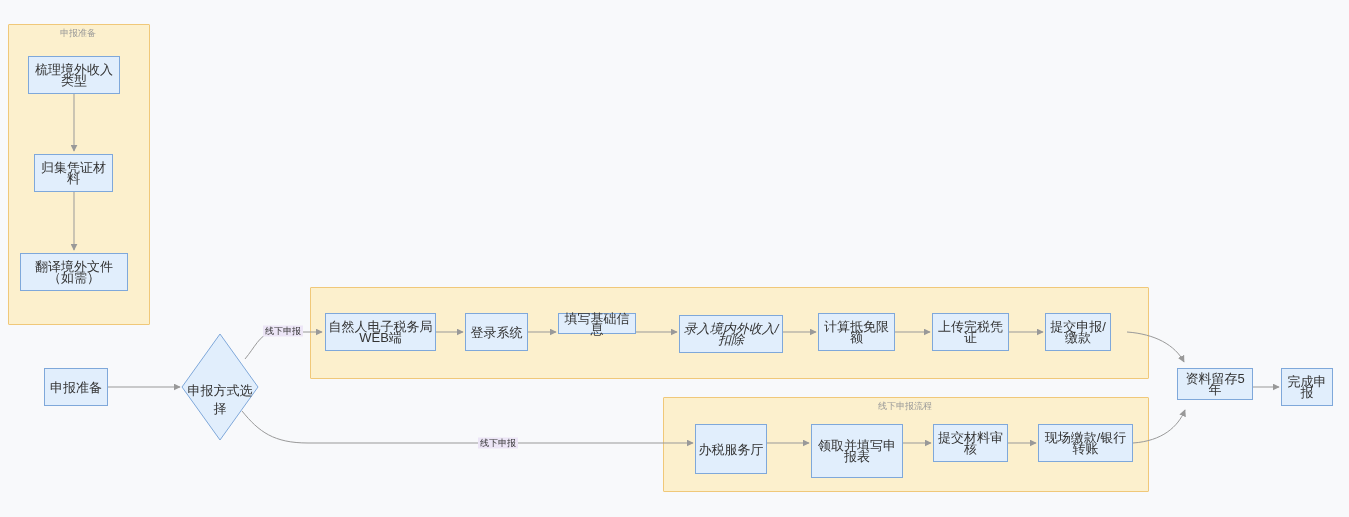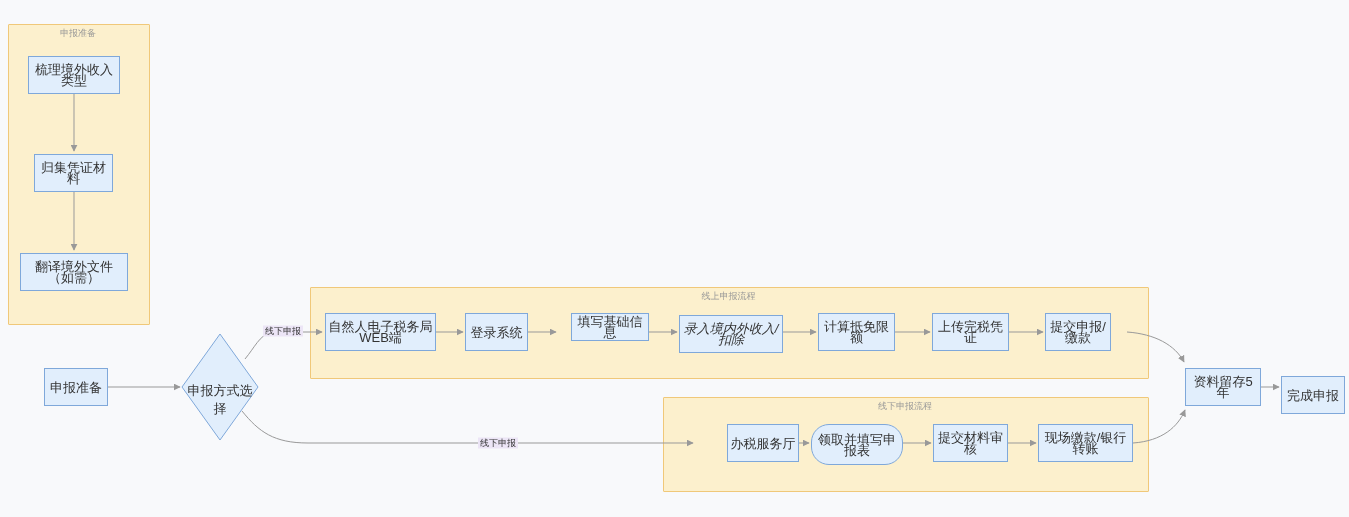--- a/index.html
+++ b/index.html
@@ -53,21 +53,20 @@
 </head>
 <body>
 
 <div class="canvas">
 
   <div class="group" style="left:8px;top:24px;width:140px;height:299px;"></div>
   <div class="group" style="left:310px;top:287px;width:837px;height:90px;"></div>
   <div class="group" style="left:663px;top:397px;width:484px;height:93px;"></div>
 
   <div class="group-title" style="left:8px;top:27px;width:140px;">申报准备</div>
-  <div class="group-title" style="left:310px;top:290px;width:837px;">线上申报流程</div>
   <div class="group-title" style="left:663px;top:400px;width:484px;">线下申报流程</div>
 
   <svg class="edges" width="1349" height="517">
     <defs>
       <marker id="arrow" viewBox="0 0 10 10" refX="9" refY="5" markerWidth="7" markerHeight="7" orient="auto-start-reverse">
         <path class="arrowhead" d="M0,0 L10,5 L0,10 z"></path>
       </marker>
     </defs>
     <path class="edge" marker-end="url(#arrow)" d="M74 94 L74 151"></path>
     <path class="edge" marker-end="url(#arrow)" d="M74 192 L74 250"></path>
@@ -94,27 +93,27 @@
   <div class="node" style="left:20px;top:253px;width:108px;height:38px;">翻译境外文件（如需）</div>
 
   <div class="node" style="left:44px;top:368px;width:64px;height:38px;">申报准备</div>
   <div class="decision-label" style="left:184px;top:382px;width:72px;">申报方式选择</div>
 
   <div class="edge-label" style="left:283px;top:331px;">线下申报</div>
   <div class="edge-label" style="left:498px;top:443px;">线下申报</div>
 
   <div class="node" style="left:325px;top:313px;width:111px;height:38px;">自然人电子税务局WEB端</div>
   <div class="node" style="left:465px;top:313px;width:63px;height:38px;">登录系统</div>
-  <div class="node" style="left:558px;top:313px;width:78px;height:28px;margin-left:13px;">填写基础信息</div>
+  <div class="node" style="left:558px;top:313px;width:78px;height:21px;">填写基础信息</div>
   <div class="node" style="left:679px;top:315px;width:104px;height:38px;font-style:italic;">录入境内外收入/扣除</div>
   <div class="node" style="left:818px;top:313px;width:77px;height:38px;">计算抵免限额</div>
   <div class="node" style="left:932px;top:313px;width:77px;height:38px;">上传完税凭证</div>
   <div class="node" style="left:1045px;top:313px;width:66px;height:38px;">提交申报/缴款</div>
 
-  <div class="node" style="left:695px;top:424px;width:72px;height:38px;margin-left:32px;">办税服务厅</div>
-  <div class="node" style="left:811px;top:424px;width:92px;height:41px;border-radius:18px;">领取并填写申报表</div>
+  <div class="node" style="left:695px;top:424px;width:72px;height:50px;">办税服务厅</div>
+  <div class="node" style="left:811px;top:424px;width:92px;height:54px;">领取并填写申报表</div>
   <div class="node" style="left:933px;top:424px;width:75px;height:38px;">提交材料审核</div>
   <div class="node" style="left:1038px;top:424px;width:95px;height:38px;">现场缴款/银行转账</div>
 
-  <div class="node" style="left:1177px;top:368px;width:76px;height:38px;margin-left:8px;">资料留存5年</div>
-  <div class="node" style="left:1281px;top:376px;width:64px;height:38px;font-family:Liberation Serif, serif;">完成申报</div>
+  <div class="node" style="left:1177px;top:368px;width:76px;height:32px;">资料留存5年</div>
+  <div class="node" style="left:1281px;top:368px;width:52px;height:38px;font-family:Liberation Serif, serif;">完成申报</div>
 
 </div>
 
 </body></html>

